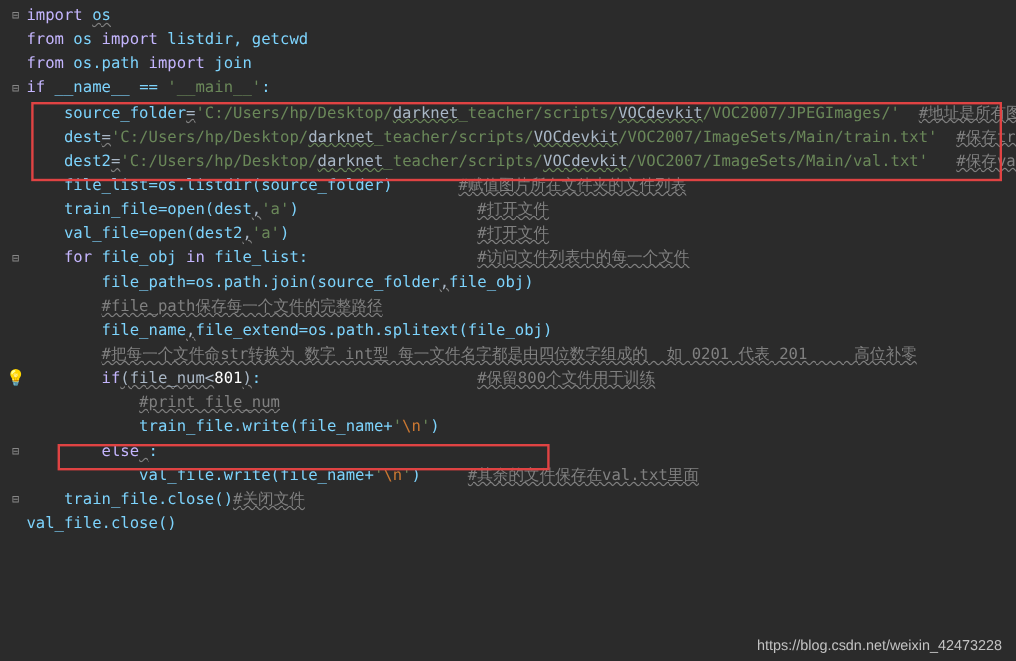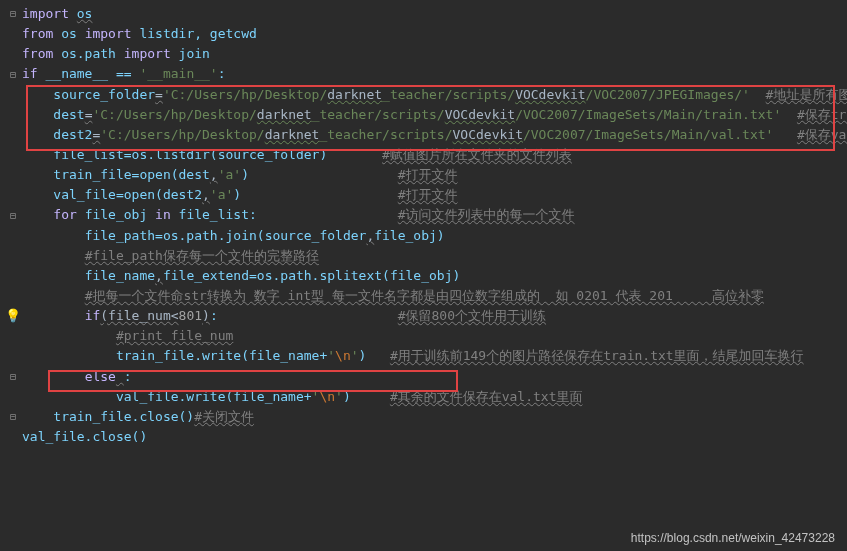--- a/index.html
+++ b/index.html
@@ -34,21 +34,21 @@
   font-size: 10px;
 }
 .bulb {
   color: #ffc66d;
   font-size: 13px;
 }
 .kw { color: #c4b5fd; }
 .str { color: #6a8759; }
 .str-u { text-decoration: underline wavy #6a8759; text-decoration-thickness: 1px; }
 .cmt-u { color: #808080; text-decoration: underline wavy #808080; text-decoration-thickness: 1px; }
-.num { color: #a3a3a3; }
+.num { color: #ffffff; }
 .esc { color: #cc7832; }
 .ident { color: #7dd3fc; }
 .uwavy { text-decoration: underline wavy #808080; text-decoration-thickness: 1px; }
 .redbox {
   border: 2px solid #e04343;
   position: absolute;
   pointer-events: none;
 }
 .watermark {
   position: absolute;
@@ -94,21 +94,21 @@
 <div class="line"><span class="gutter"></span><span>        </span><span class="ident">file_name</span><span class="uwavy">,</span><span class="ident">file_extend=os.path.splitext(file_obj)</span></div>
 
 
 
 <div class="line"><span class="gutter"></span><span>        </span><span class="cmt-u">#把每一个文件命str转换为 数字 int型 每一文件名字都是由四位数字组成的  如 0201 代表 201     高位补零</span></div>
 
 <div class="line"><span class="gutter"><span class="bulb">💡</span></span><span>        </span><span class="kw">if</span><span class="uwavy">(file_num&lt;</span><span class="num">801</span><span class="uwavy">)</span><span class="ident">:</span><span>                       </span><span class="cmt-u">#保留800个文件用于训练</span></div>
 
 <div class="line"><span class="gutter"></span><span>            </span><span class="cmt-u">#print file_num</span></div>
 
-<div class="line"><span class="gutter"></span><span>            </span><span class="ident">train_file.write(file_name+</span><span class="str">'</span><span class="esc">\n</span><span class="str">'</span><span class="ident">)</span><span>   </span><span class="cmt-u">#用于训练前149个的图片路径保存在train.txt里面，结尾加回车换行</span></div>
+<div class="line"><span class="gutter"></span><span>            </span><span class="ident">train_file.write(file_name+</span><span class="str">'</span><span class="esc">\n</span><span class="str">'</span><span class="ident">)</span><span>   </span></div>
 
 <div class="line"><span class="gutter"><span class="fold">⊟</span></span><span>        </span><span class="kw">else</span><span class="uwavy"> </span><span class="ident">:</span></div>
 
 <div class="line"><span class="gutter"></span><span>            </span><span class="ident">val_file.write(file_name+</span><span class="str">'</span><span class="esc">\n</span><span class="str">'</span><span class="ident">)</span><span>     </span><span class="cmt-u">#其余的文件保存在val.txt里面</span></div>
 
 <div class="line"><span class="gutter"><span class="fold">⊟</span></span><span>    </span><span class="ident">train_file.close()</span><span class="cmt-u">#关闭文件</span></div>
 
 <div class="line"><span class="gutter"></span><span></span><span class="ident">val_file.close()</span></div>
 
 </div>

